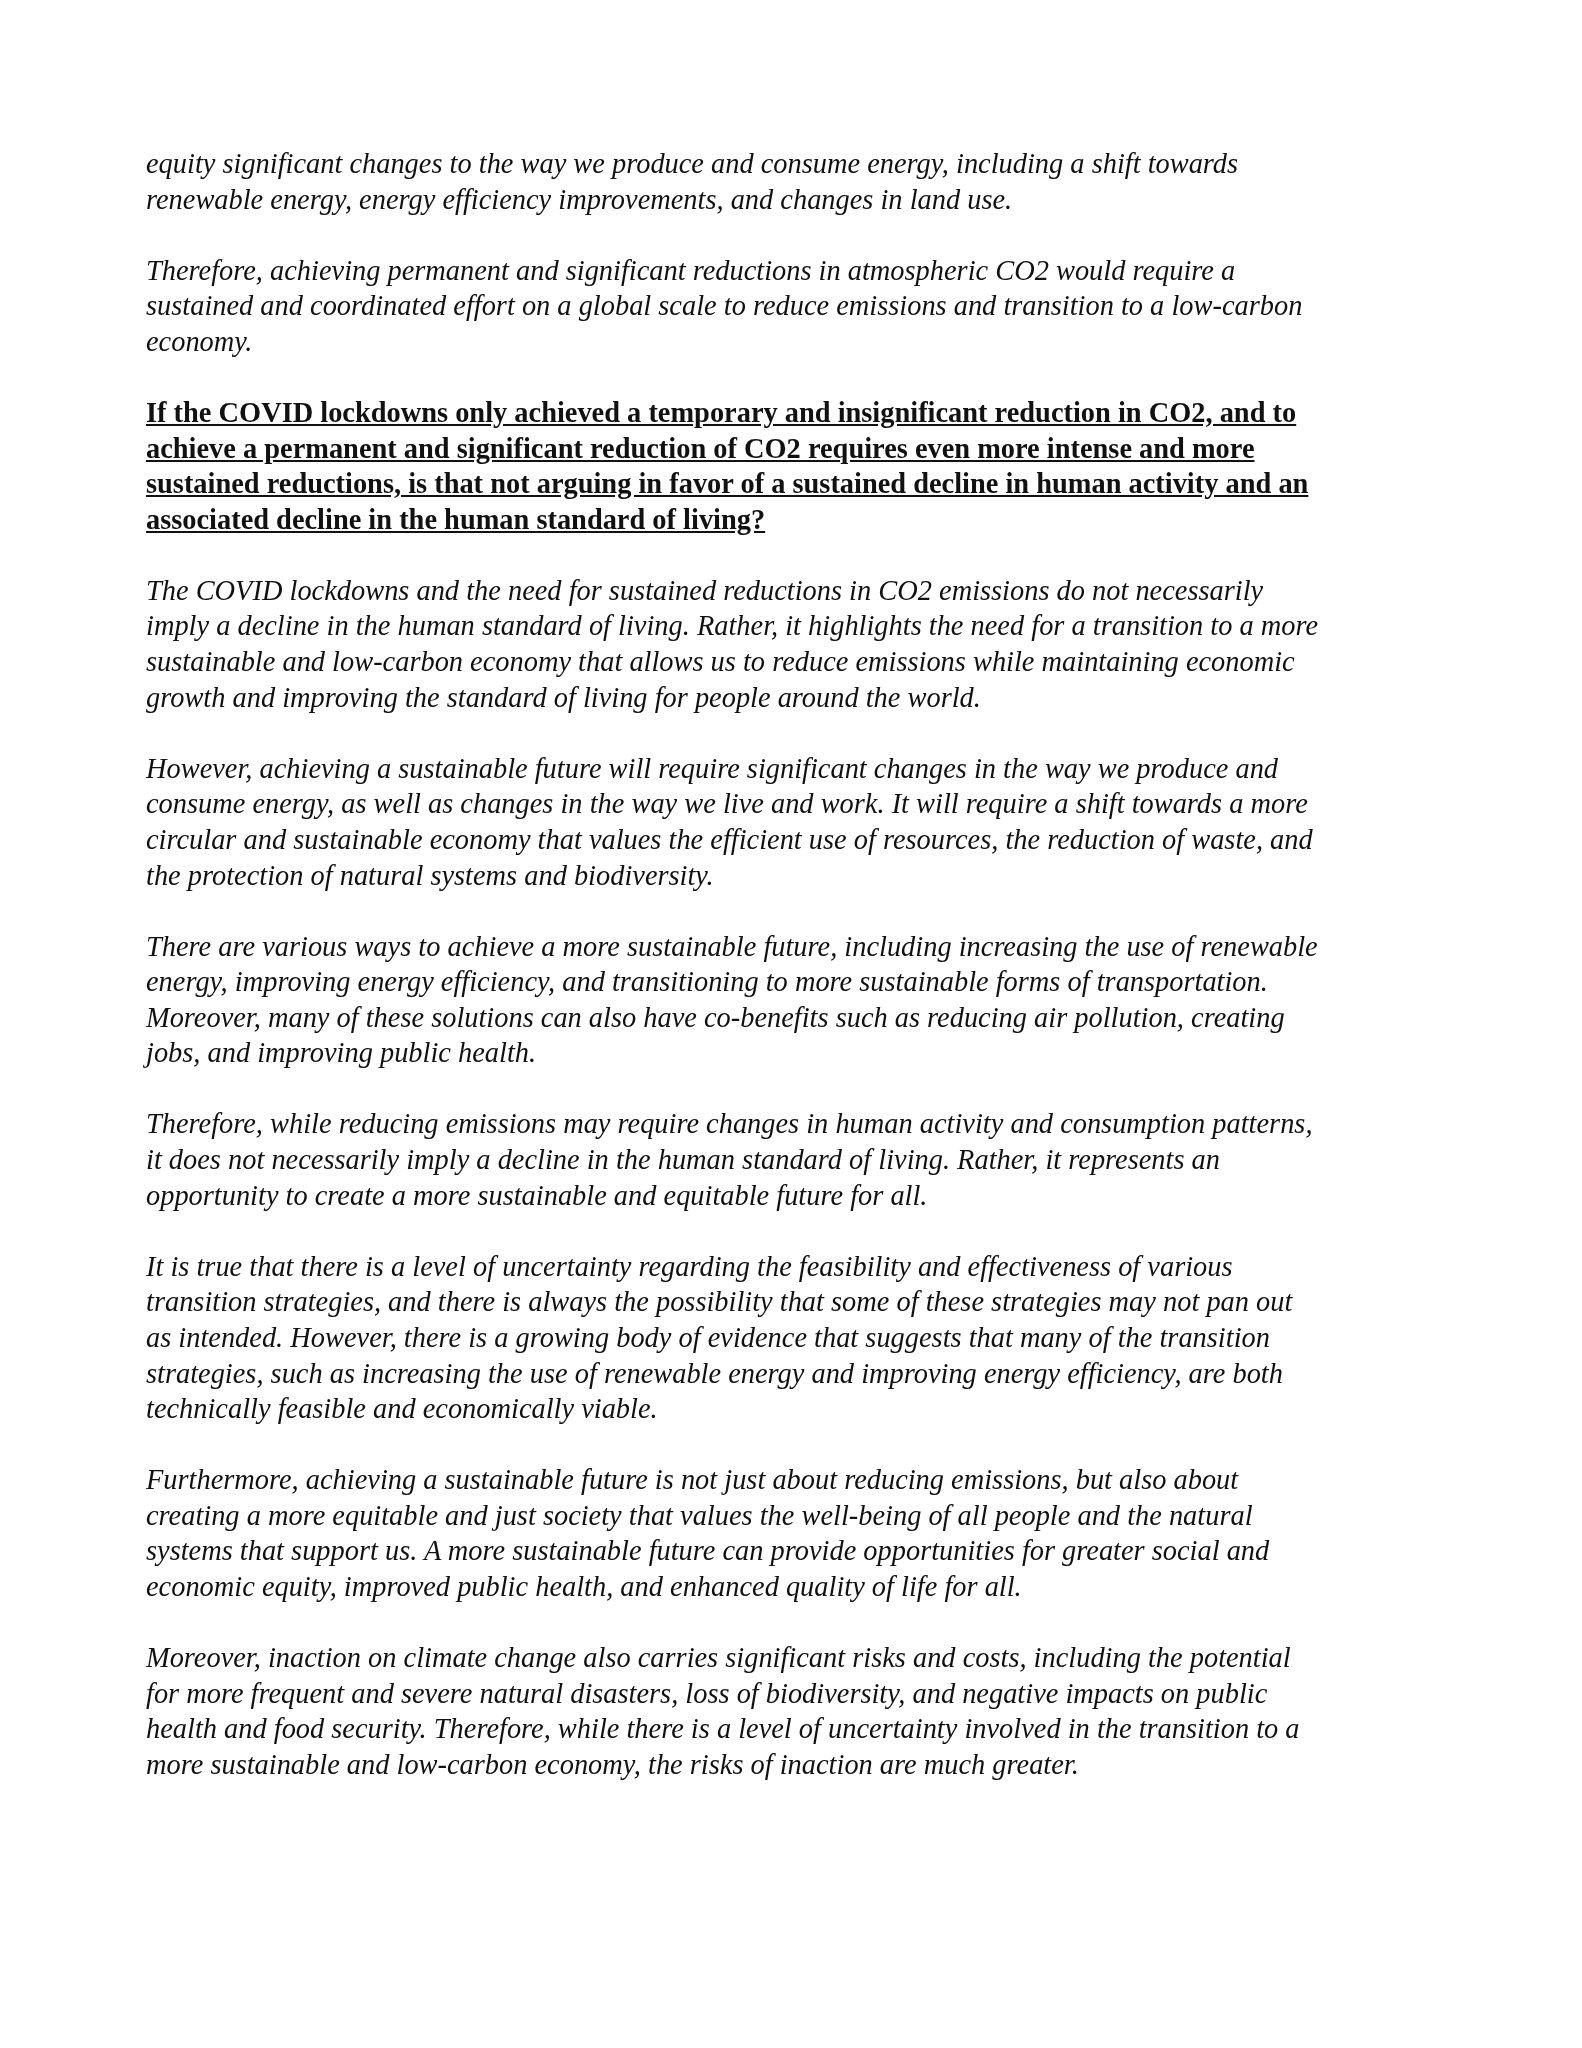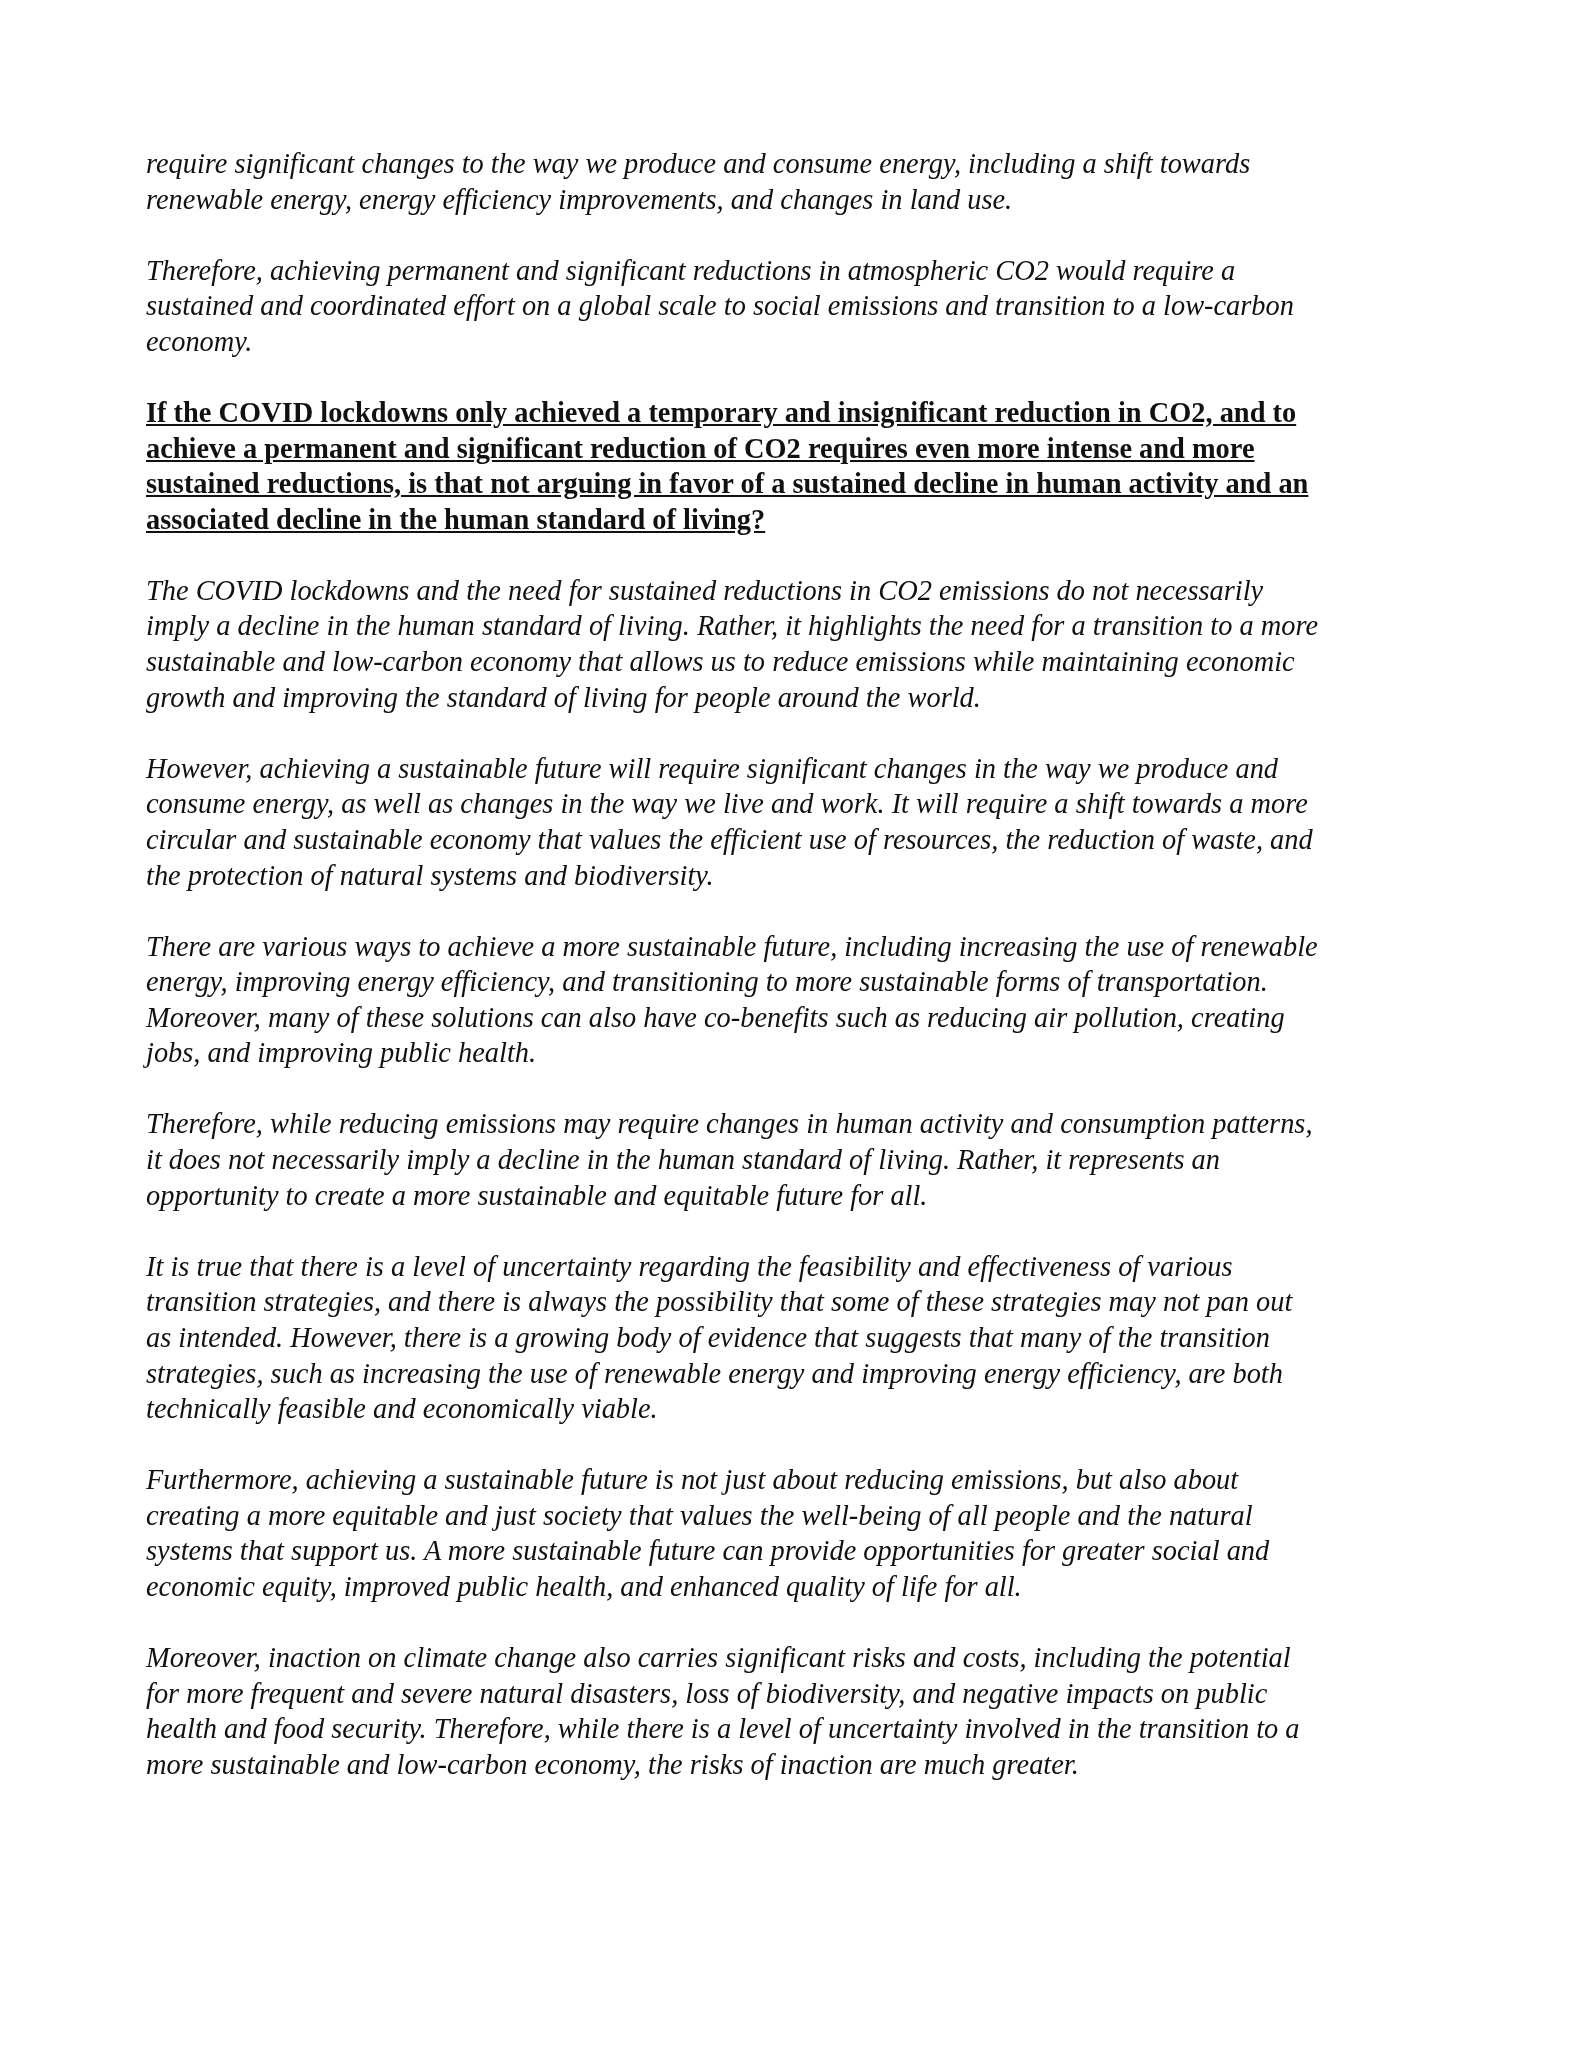--- a/index.html
+++ b/index.html
@@ -23,24 +23,24 @@
     line-height: 35.6px;
     white-space: pre-line;
   }
   .para.answer { font-style: italic; font-weight: normal; }
   .para.question { font-style: normal; font-weight: bold; text-decoration: underline; }
 </style>
 </head>
 <body>
 
 <div class="page">
-  <p class="para answer">require significant changes to the way we produce and consume energy, including a shift towards
+  <p class="para answer">equity significant changes to the way we produce and consume energy, including a shift towards
 renewable energy, energy efficiency improvements, and changes in land use.</p>
   <p class="para answer">Therefore, achieving permanent and significant reductions in atmospheric CO2 would require a
-sustained and coordinated effort on a global scale to social emissions and transition to a low-carbon
+sustained and coordinated effort on a global scale to reduce emissions and transition to a low-carbon
 economy.</p>
   <p class="para question">If the COVID lockdowns only achieved a temporary and insignificant reduction in CO2, and to
 achieve a permanent and significant reduction of CO2 requires even more intense and more
 sustained reductions, is that not arguing in favor of a sustained decline in human activity and an
 associated decline in the human standard of living?</p>
   <p class="para answer">The COVID lockdowns and the need for sustained reductions in CO2 emissions do not necessarily
 imply a decline in the human standard of living. Rather, it highlights the need for a transition to a more
 sustainable and low-carbon economy that allows us to reduce emissions while maintaining economic
 growth and improving the standard of living for people around the world.</p>
   <p class="para answer">However, achieving a sustainable future will require significant changes in the way we produce and

